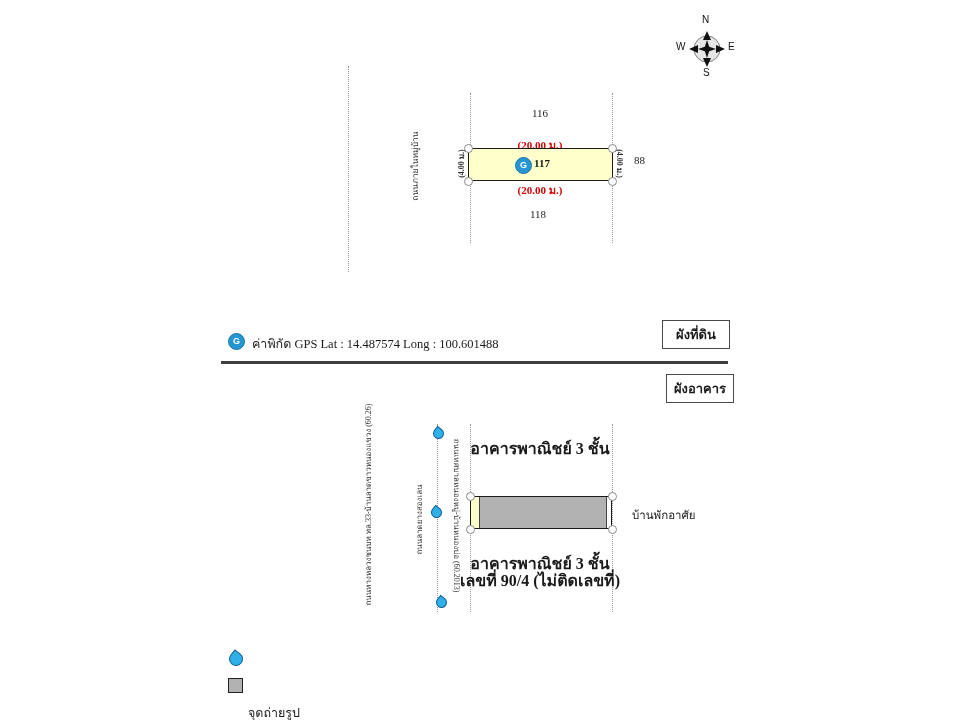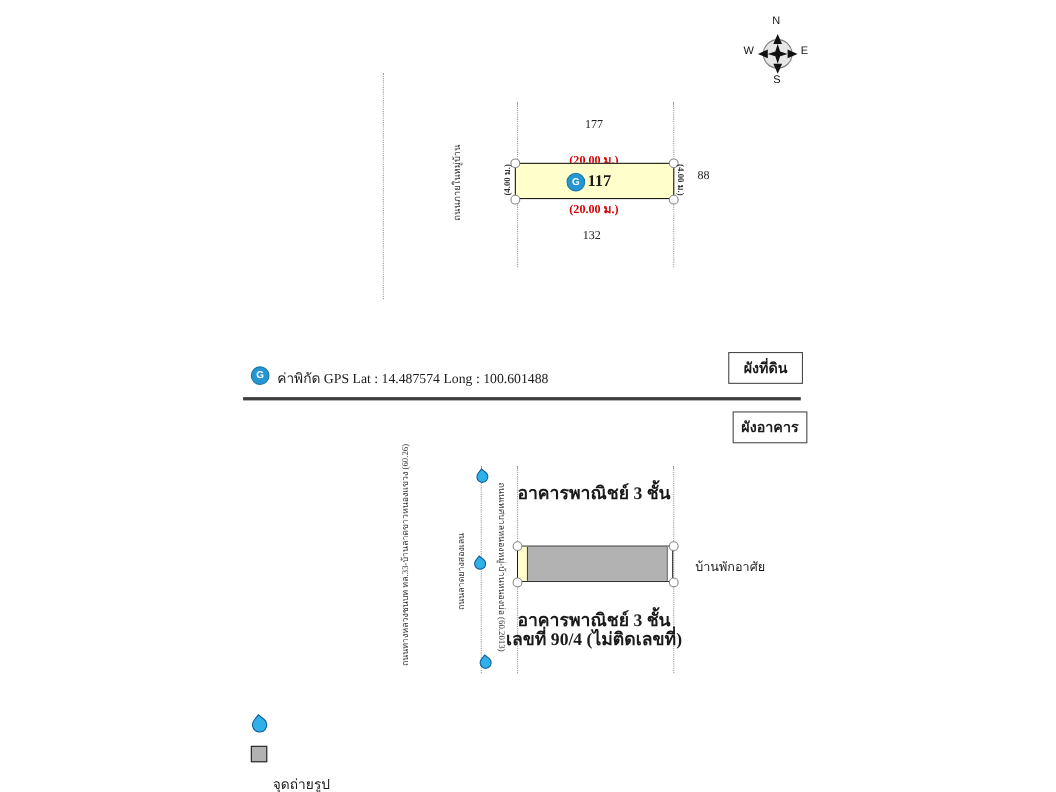--- a/index.html
+++ b/index.html
@@ -43,36 +43,36 @@
   <div class="compass-letter" style="left:728px;top:41px;">E</div>
   <div class="compass-letter" style="left:703px;top:67px;">S</div>
   <div class="compass-letter" style="left:676px;top:41px;">W</div>
 
   <div class="dotted-v" style="left:348px;top:66px;height:206px;"></div>
   <div class="vlabel ccw" style="left:315px;top:159px;width:200px;font-size:8.5px;">ถนนภายในหมู่บ้าน</div>
 
   <div class="dotted-v" style="left:470px;top:93px;height:150px;"></div>
   <div class="dotted-v" style="left:612px;top:93px;height:150px;"></div>
 
-  <div class="abs num ctr" style="left:500px;top:107px;width:80px;">177</div>
+  <div class="abs num ctr" style="left:500px;top:107px;width:80px;">116</div>
 
   <div class="abs dim ctr" style="left:480px;top:136px;width:120px;">(20.00 ม.)</div>
 
   <div class="abs" style="left:468px;top:148px;width:143px;height:31px;background:#ffffcc;border:1.5px solid #1a1a1a;"></div>
   <div class="corner" style="left:464px;top:144px;"></div>
   <div class="corner" style="left:608px;top:144px;"></div>
   <div class="corner" style="left:464px;top:177px;"></div>
   <div class="corner" style="left:608px;top:177px;"></div>
 
   <div class="gcircle" style="left:515px;top:157px;">G</div>
-  <div class="abs" style="left:534px;top:157px;font-size:15px;font-weight:bold;">117</div>
+  <div class="abs" style="left:534px;top:157px;font-size:11px;font-weight:bold;">117</div>
 
   <div class="abs dim ctr" style="left:480px;top:181px;width:120px;">(20.00 ม.)</div>
 
-  <div class="abs num ctr" style="left:498px;top:208px;width:80px;">132</div>
+  <div class="abs num ctr" style="left:498px;top:208px;width:80px;">118</div>
   <div class="abs num" style="left:634px;top:154px;">88</div>
 
   <div class="vlabel ccw dim" style="left:421px;top:157px;width:80px;">(4.00 ม.)</div>
   <div class="vlabel cw dim" style="left:579px;top:157px;width:80px;">(4.00 ม.)</div>
 
   <div class="gcircle" style="left:228px;top:333px;">G</div>
   <div class="legend-text" style="left:252px;top:334px;">ค่าพิกัด GPS Lat : 14.487574  Long : 100.601488</div>
 
   <div class="section-box" style="left:662px;top:320px;">ผังที่ดิน</div>
   <div class="abs" style="left:221px;top:361px;width:507px;height:3px;background:#3f3f3f;"></div>

